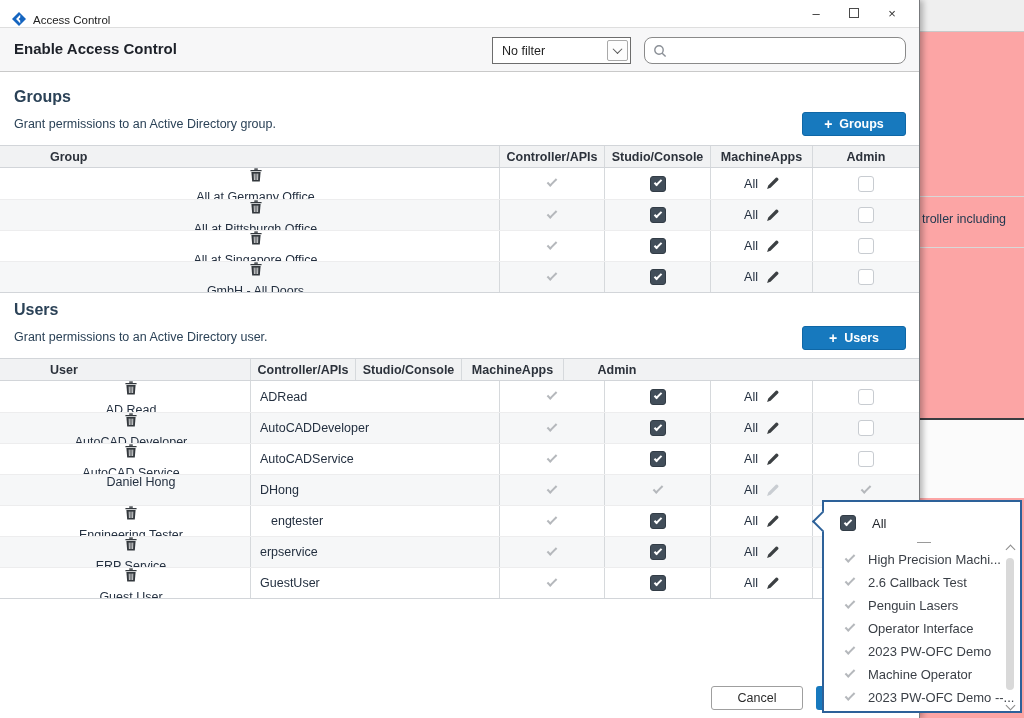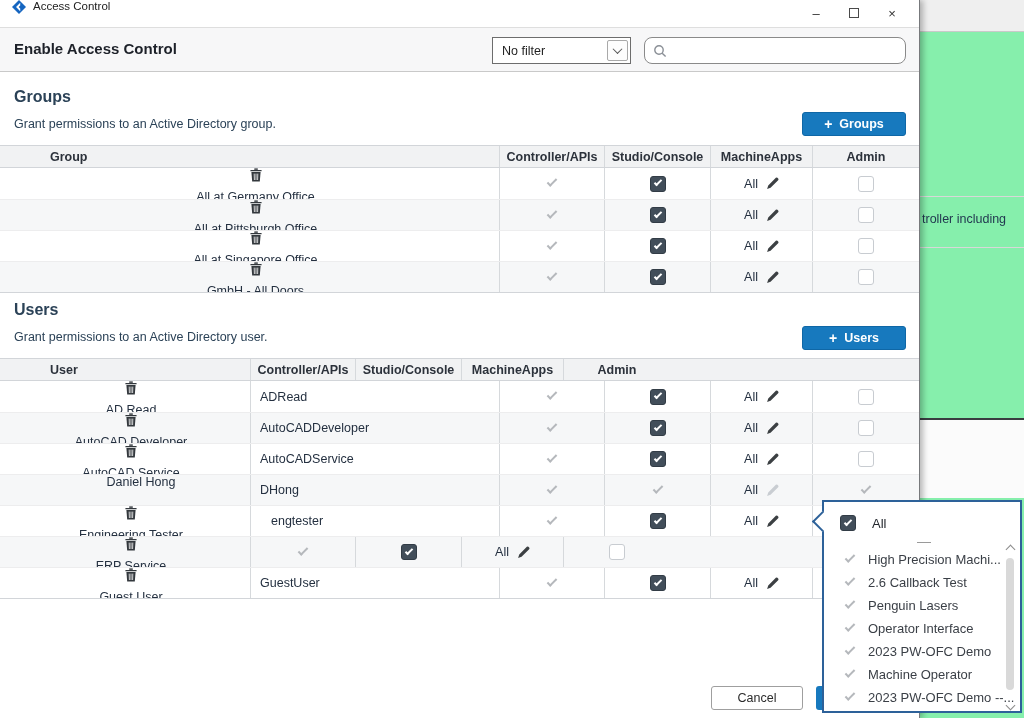--- a/index.html
+++ b/index.html
@@ -1,32 +1,32 @@
 <!DOCTYPE html>
 <html style="--accent: #1779be; --cb-dark: #424e5a; --popup-border: #2d6199; --gray-check: #b5b8bc;"><head>
 <meta charset="utf-8">
 <style>
   * { margin:0; padding:0; box-sizing:border-box; }
   html,body { font-family:"Liberation Sans", sans-serif; }
   .stage { position:relative; width:1024px; height:718px; background:#fff; overflow:hidden; }
 
   
-  .bg-window { position:absolute; left:920px; top:0; width:104px; height:718px; background:#86efac; }
+  .bg-window { position:absolute; left:920px; top:0; width:104px; height:718px; background:#fca5a5; }
   .bg-titlebar { position:absolute; left:0; top:0; width:104px; height:32px; background:#efefef; border-bottom:1px solid #c9c9c9; }
   .bg-line { position:absolute; left:0; width:104px; height:0; border-top:1px solid #d8d8d8; }
   .bg-line-1 { top:196px; } .bg-line-2 { top:247px; }
   .bg-dark-line { position:absolute; left:0; top:418px; width:104px; height:2px; background:#3a3d41; }
   .bg-soft { position:absolute; left:0; top:420px; width:104px; height:78px; background:#fbfbfb; }
   .bg-textrow { position:absolute; left:2px; top:212px; width:110px; font-size:12.5px; color:#223950; white-space:nowrap; }
 
   
   .dialog { position:absolute; left:0; top:0; width:920px; height:718px; background:#fff;
             border-right:1px solid #77797c; box-shadow:3px 0 6px rgba(0,0,0,.28); }
 
-  .titlebar { position:absolute; left:0; top:0; width:100%; height:26px; background:#fff; display:flex; align-items:flex-start; }
+  .titlebar { position:absolute; left:0; top:0; width:100%; height:26px; background:#fff; display:flex; align-items:flex-end; }
   .app-icon { margin-left:12px; display:inline-flex; }
   .title-text { margin-left:7px; font-size:11.5px; color:#222; }
   .win-controls { position:absolute; right:8px; top:0; height:26px; display:flex; }
   .wc { width:38px; height:26px; display:flex; align-items:center; justify-content:center; font-size:13px; color:#333; cursor:default; }
   .wc-max-box { width:10px; height:10px; border:1px solid #4a4a4a; display:inline-block; }
 
   .subheader { position:absolute; left:0; top:27px; width:100%; height:45px; background:#f7f7f8;
                border-top:1px solid #dedede; border-bottom:1px solid #c9c9c9; }
   .subheader-title { position:absolute; left:14px; top:12px; font-size:15px; font-weight:bold; color:#1d2129; }
   .filter-select { position:absolute; left:492px; top:9px; width:139px; height:27px; background:#fff; border:1px solid #6d6d6d; display:flex; align-items:center; }
@@ -494,20 +494,23 @@
             <span class="trash-icon">
               <svg width="12" height="14" viewBox="0 0 12 14">
                 <path fill="currentColor" d="M4.2 0.4h3.6v1.4H4.2z"></path>
                 <rect fill="currentColor" x="0.4" y="1.9" width="11.2" height="1.3" rx="0.3"></rect>
                 <path fill="currentColor" d="M1.4 4.1h9.2L9.8 13.6H2.2z"></path>
                 <path stroke="#fff" stroke-width="0.8" fill="none" d="M4.2 5.6 4.4 12M6 5.6V12M7.8 5.6 7.6 12"></path>
               </svg>
             </span>
             <span>ERP Service</span>
           </div>
+          <div class="td second-cell vline" style="width: 249px;">
+            <span>erpservice</span>
+          </div>
           <div class="td center vline" style="width: 105px;">
             <span class="gcheck"></span>
           </div>
           <div class="td center vline" style="width: 106px;">
             <span class="cb cb-on">
               <span class="cbmark"></span>
             </span>
           </div>
           <div class="td center vline" style="width: 102px;">
             <span class="all-label">All</span>

